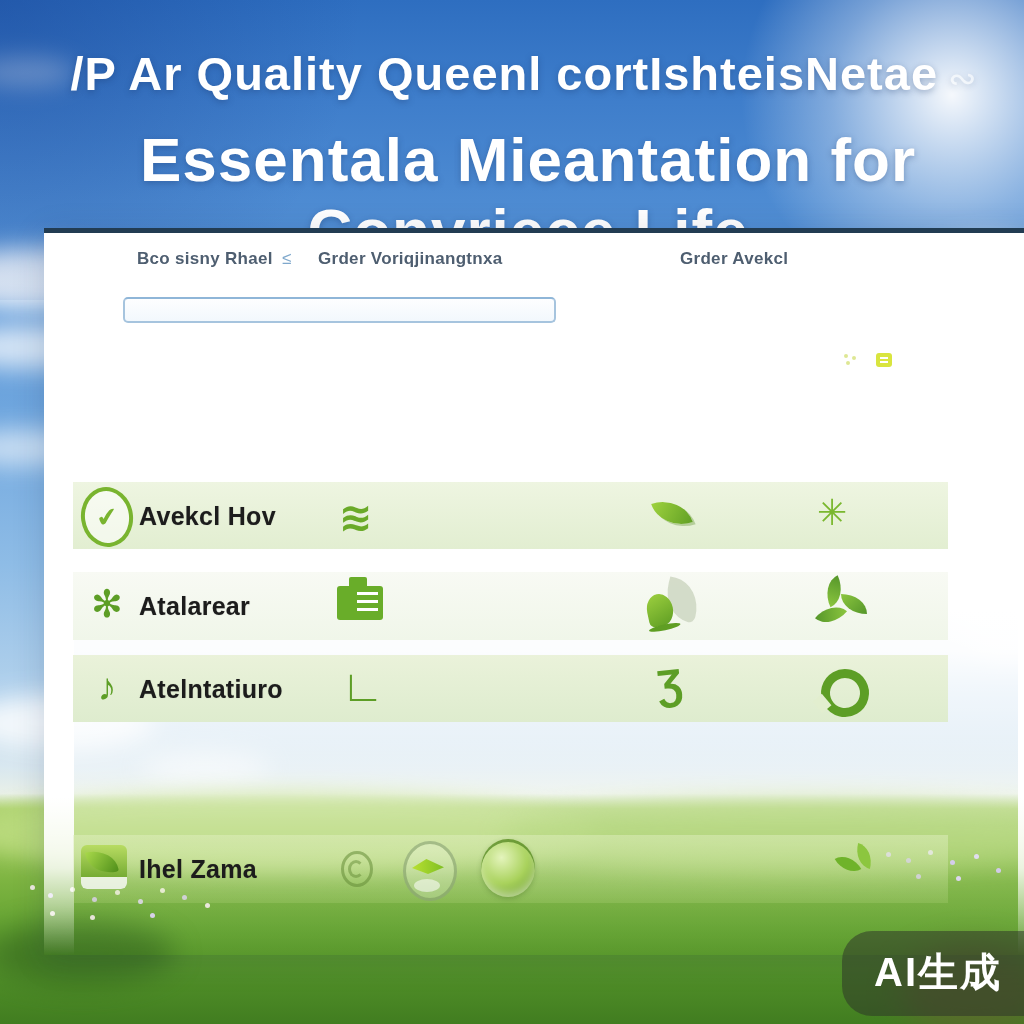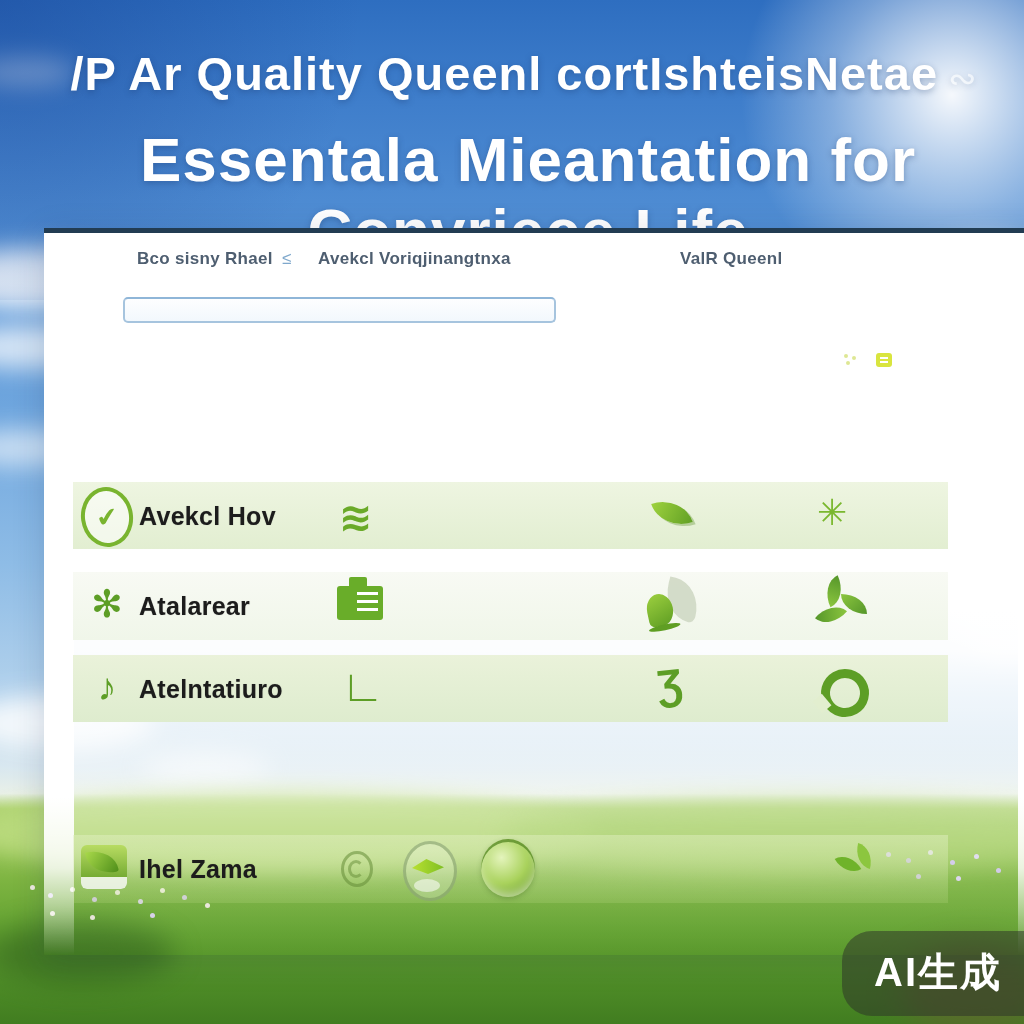--- a/index.html
+++ b/index.html
@@ -200,22 +200,22 @@
   <div class="l2">Essentala Mieantation for Convrieϲe Life</div>
 </div>
 
 <div class="panel">
   <div class="side left"></div>
   <div class="side right"></div>
 
   <div class="nav">
     <span class="it i1">Bco sisny Rhael</span>
     <span class="it sep">≤</span>
-    <span class="it i2">Avekcl Voriqjinangtnxa</span>
-    <span class="it i3">ValR Queenl</span>
+    <span class="it i2">Grder Voriqjinangtnxa</span>
+    <span class="it i3">Grder Avekcl</span>
   </div>
 
   <input class="search" type="text" value="" placeholder="" style="">
 
   <div class="minis">
     <span class="mini-dots"></span>
     <span class="mini-chip"></span>
   </div>
 
 

